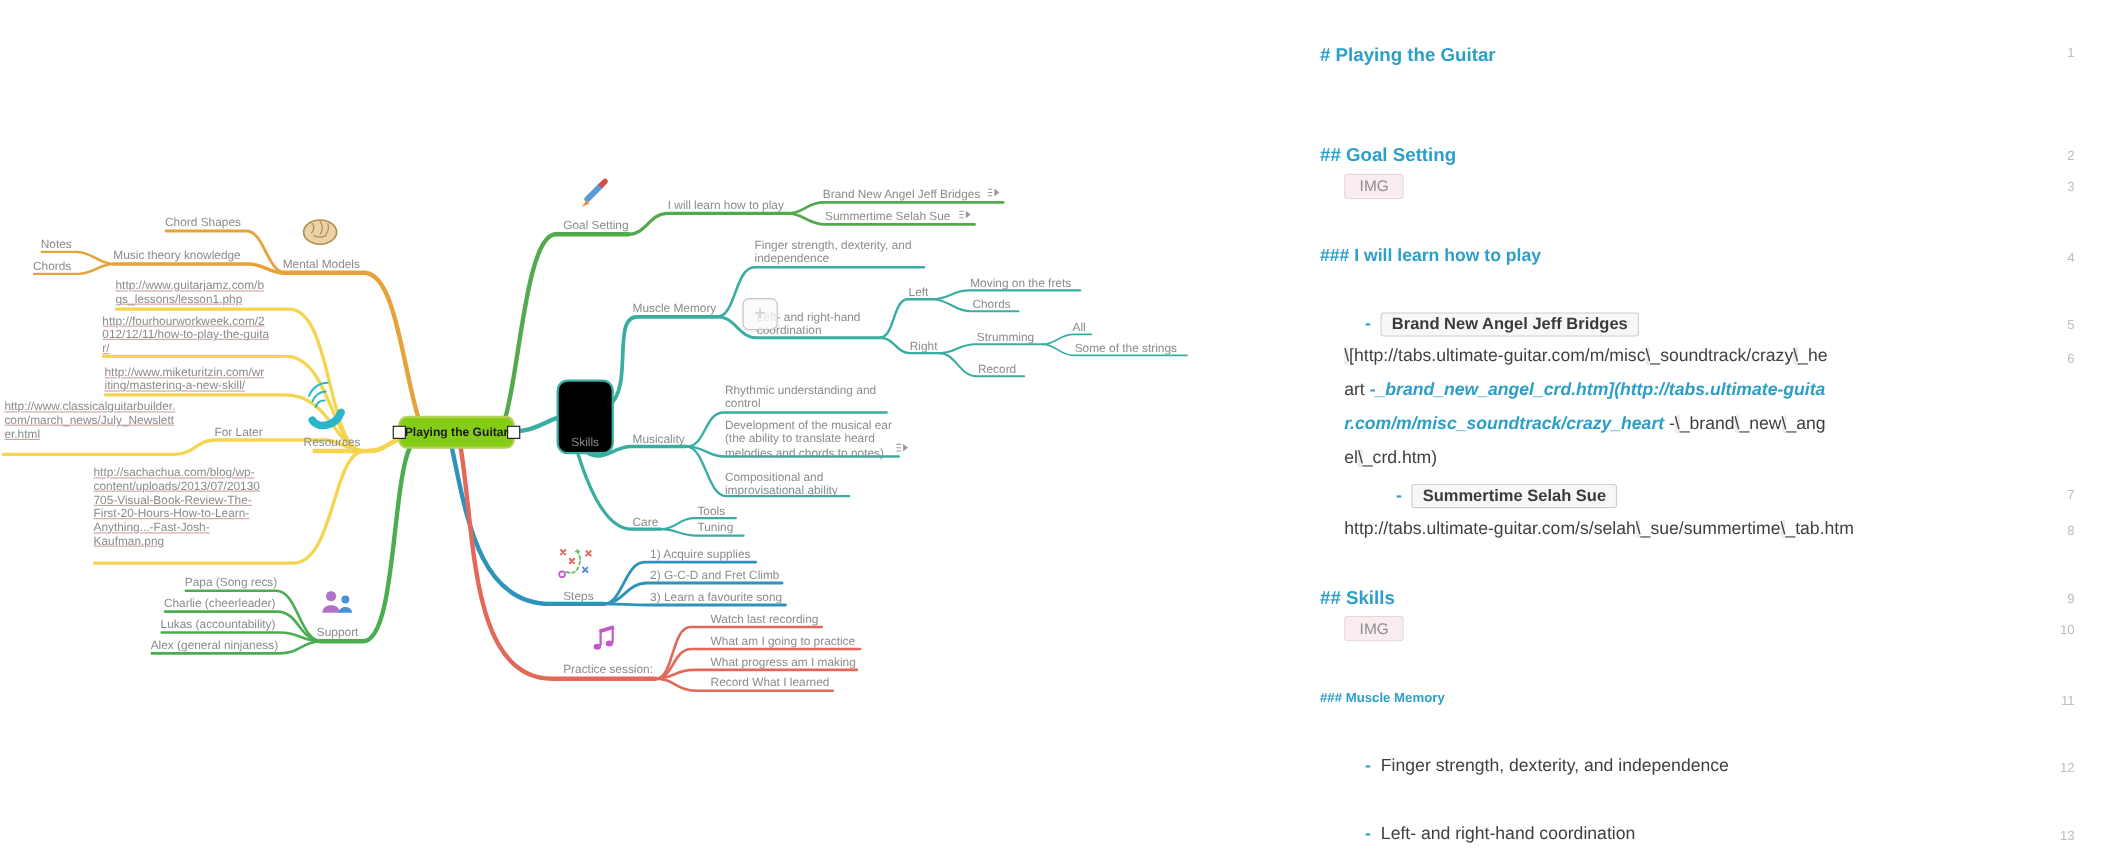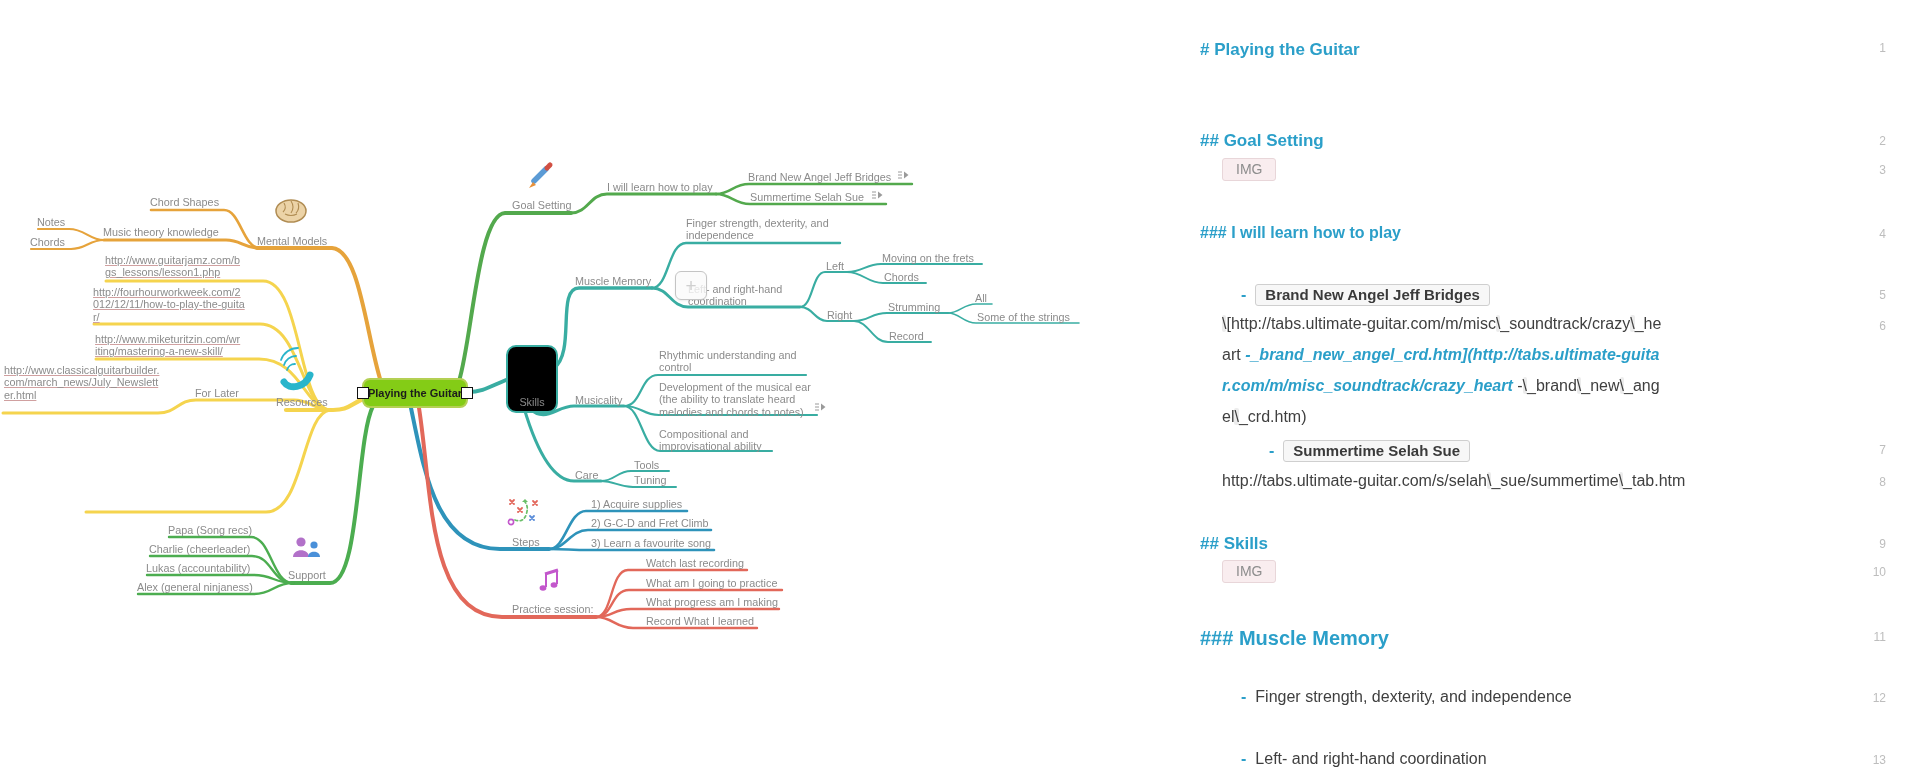--- a/index.html
+++ b/index.html
@@ -176,20 +176,21 @@
   <div class="map-label" style="left:37px;top:216px;">Notes</div>
   <div class="map-label" style="left:30px;top:236px;">Chords</div>
   <div class="map-label" style="left:150px;top:196px;">Chord Shapes</div>
 
   <div class="map-label wrap map-link" style="left:105px;top:254px;width:140px;">http://www.guitarjamz.com/bgs_lessons/lesson1.php</div>
   <div class="map-label wrap map-link" style="left:93px;top:286px;width:153px;">http://fourhourworkweek.com/2012/12/11/how-to-play-the-guitar/</div>
   <div class="map-label wrap map-link" style="left:95px;top:333px;width:146px;">http://www.miketuritzin.com/writing/mastering-a-new-skill/</div>
   <div class="map-label wrap map-link hy" style="left:4px;top:364px;width:156px;">http://www.classicalguitarbuilder.com/march_news/July_Newsletter.html</div>
   <div class="map-label" style="left:195px;top:387px;">For Later</div>
   <div class="map-label" style="left:276px;top:396px;">Resources</div>
+  <div class="map-label wrap map-link hy" style="left:85px;top:424px;width:152px;">http://sachachua.com/blog/wp-content/uploads/2013/07/20130705-Visual-Book-Review-The-First-20-Hours-How-to-Learn-Anything...-Fast-Josh-Kaufman.png</div>
 
   <div class="map-label" style="left:168px;top:524px;">Papa (Song recs)</div>
   <div class="map-label" style="left:149px;top:543px;">Charlie (cheerleader)</div>
   <div class="map-label" style="left:146px;top:562px;">Lukas (accountability)</div>
   <div class="map-label" style="left:137px;top:581px;">Alex (general ninjaness)</div>
   <div class="map-label" style="left:288px;top:569px;">Support</div>
 
   <div class="map-label" style="left:512px;top:199px;">Goal Setting</div>
   <div class="map-label" style="left:607px;top:181px;">I will learn how to play</div>
   <div class="map-label" style="left:748px;top:171px;">Brand New Angel Jeff Bridges</div>
@@ -259,21 +260,21 @@
 
     <div class="ed-row" style="left:1222px;top:472px;">http://tabs.ultimate-guitar.com/s/selah<span class="esc">\</span>_sue/summertime<span class="esc">\</span>_tab.htm</div>
     <div class="lnum" style="top:475px;">8</div>
 
     <div class="ed-h" style="left:1200px;top:534px;">## Skills</div>
     <div class="lnum" style="top:537px;">9</div>
 
     <div class="imgbadge" style="left:1222px;top:560px;">IMG</div>
     <div class="lnum" style="top:565px;">10</div>
 
-    <div class="ed-h" style="left:1200px;top:627px;font-size:20px;">### Muscle Memory</div>
+    <div class="ed-h" style="left:1200px;top:627px;font-size:12px;">### Muscle Memory</div>
     <div class="lnum" style="top:630px;">11</div>
 
     <div class="ed-row" style="left:1241px;top:688px;">
       <span class="dash">-</span><span>Finger strength, dexterity, and independence</span>
     </div>
     <div class="lnum" style="top:691px;">12</div>
 
     <div class="ed-row" style="left:1241px;top:750px;">
       <span class="dash">-</span><span>Left- and right-hand coordination</span>
     </div>

